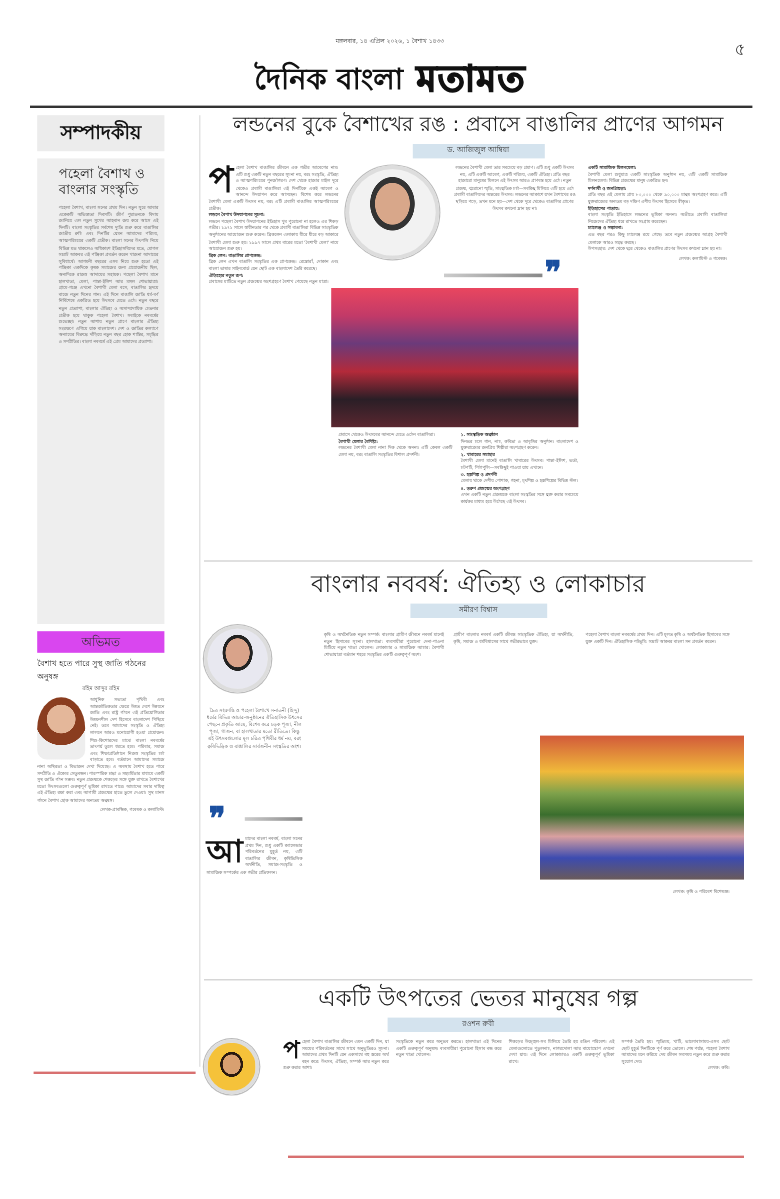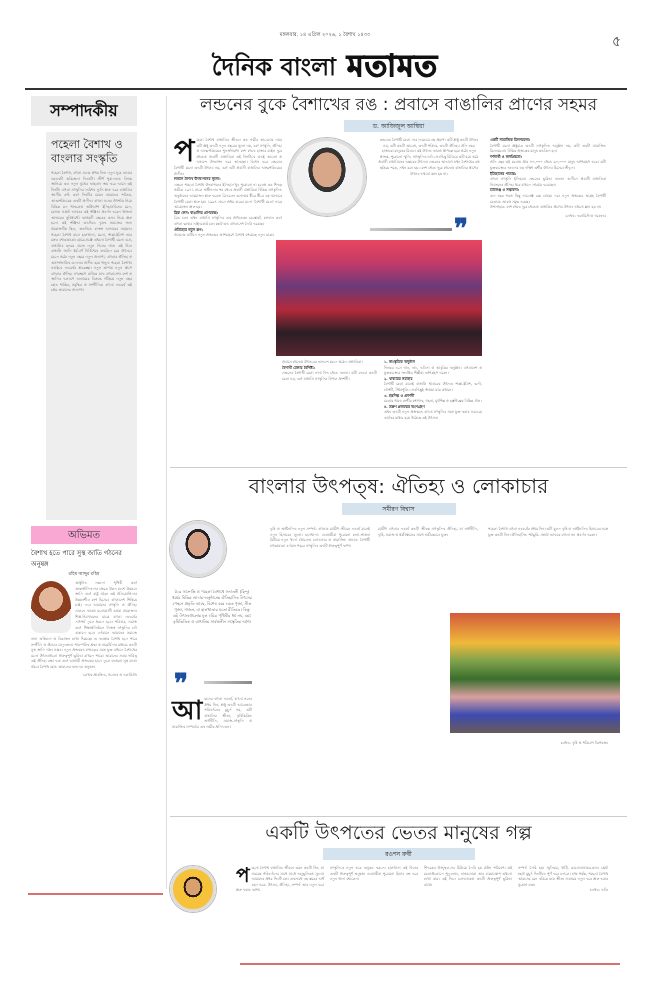--- a/index.html
+++ b/index.html
@@ -9,24 +9,24 @@
   .dateline { position: absolute; top: 31px; left: 0; width: 650px; text-align: center; font-size: 5px; color: #444; }
   .pageno { position: absolute; top: 30px; left: 612px; font-size: 14px; color: #333; font-family: "DejaVu Serif", serif; }
   .masthead { position: absolute; top: 42px; left: 0; width: 650px; text-align: center; }
   .masthead .brand { font-size: 24px; font-weight: bold; color: #111; font-family: "DejaVu Serif", serif; vertical-align: middle; }
   .masthead .section { display: inline-block; font-size: 30px; font-weight: 900; color: #111; background: #fff; letter-spacing: 1px; vertical-align: middle; margin-left: 6px; font-family: "DejaVu Sans", sans-serif; -webkit-text-stroke: 1.2px #111; }
   .rule-top { position: absolute; top: 88px; left: 25px; width: 602px; height: 2px; background: #333; }
 
   
   .leftcol { position: absolute; top: 96px; left: 31px; width: 106px; }
   .editorial-head { background: #ececec; height: 30px; display: flex; align-items: center; justify-content: center; font-size: 16px; font-weight: 900; color: #111; font-family: "DejaVu Serif", serif; }
-  .editorial-box { margin-top: 6px; background: #eeeeee; padding: 6px 5px 8px 5px; height: 388px; margin-left: 15px; }
+  .editorial-box { margin-top: 6px; background: #eeeeee; padding: 6px 5px 8px 18px; height: 388px; }
   .editorial-title { font-size: 11px; line-height: 14px; color: #222; margin-bottom: 5px; font-family: "DejaVu Serif", serif; }
   .small-text { font-size: 3.6px; line-height: 5.6px; color: #555; text-align: justify; }
-  .opinion-head { margin-top: 6px; background: #f9a8d4; height: 18px; display:flex; align-items:center; justify-content:center; font-size: 10px; color: #333; font-family: "DejaVu Serif", serif; }
+  .opinion-head { margin-top: 6px; background: #d946ef; height: 18px; display:flex; align-items:center; justify-content:center; font-size: 10px; color: #333; font-family: "DejaVu Serif", serif; }
   .opinion-title { margin-top: 4px; font-size: 6.5px; color: #222; }
   .opinion-author { font-size: 4.5px; text-align: center; color: #444; margin-top: 1px; margin-bottom: 3px; }
   .opinion-body { position: relative; }
   .opinion-photo { float: left; width: 40px; height: 52px; margin: 0 4px 2px 0; border-radius: 50% 50% 8px 8px; background: radial-gradient(circle at 50% 35%, #e4b79a 0 30%, #8a3d1f 31% 55%, #eee 56%); }
   .col-divider { position: absolute; top: 96px; left: 166px; width: 1px; height: 793px; background: #ddd; }
 
   
   .article { position: absolute; left: 170px; width: 457px; }
   .headline { text-align: center; color: #222; font-family: "DejaVu Sans", sans-serif; font-weight: normal; }
   .byline { margin: 4px auto 0; background: #d4e3ee; text-align: center; font-size: 6px; color: #333; height: 12px; line-height: 12px; }
@@ -70,21 +70,21 @@
   <div class="opinion-body">
     <div class="opinion-photo"></div>
     <div class="small-text">আধুনিক সভ্যতা পৃথিবী এবং আন্তর্জাতিকতার ক্ষেত্রে উন্নত দেশে উন্নয়নে জাতি এবং রাষ্ট্র গঠনে এই প্রতিযোগিতার উন্নয়নশীল দেশ হিসেবে বাংলাদেশ পিছিয়ে নেই। তবে আমাদের সংস্কৃতি ও ঐতিহ্য লালনে আরও মনোযোগী হওয়া প্রয়োজন। শিশু-কিশোরদের মাঝে বাংলা নববর্ষের তাৎপর্য তুলে ধরতে হবে। পরিবার, সমাজ এবং শিক্ষাপ্রতিষ্ঠানে নিজস্ব সংস্কৃতির চর্চা বাড়াতে হবে। বর্তমানে আমাদের সমাজে নানা অস্থিরতা ও বিভাজন দেখা দিয়েছে। এ অবস্থায় বৈশাখ হতে পারে সম্প্রীতি ও ঐক্যের সেতুবন্ধন। পারস্পরিক শ্রদ্ধা ও সহমর্মিতার মাধ্যমে একটি সুস্থ জাতি গঠন সম্ভব। নতুন প্রজন্মকে শেকড়ের সঙ্গে যুক্ত রাখতে বৈশাখের মতো উৎসবগুলো গুরুত্বপূর্ণ ভূমিকা রাখতে পারে। আমাদের সবার দায়িত্ব এই ঐতিহ্য রক্ষা করা এবং আগামী প্রজন্মের হাতে তুলে দেওয়া। সুস্থ মানস গঠনে বৈশাখ হোক আমাদের অন্যতম অনুষঙ্গ।</div>
     <div class="small-text" style="text-align:right;margin-top:2px;">লেখক-প্রাবন্ধিক, গবেষক ও কলামিস্ট।</div>
   </div>
 </div>
 <div class="col-divider"></div>
 <div class="rule-red" style="top:893px;left:28px;width:135px;"></div>
 
 <div class="article a1">
-  <div class="headline">লন্ডনের বুকে বৈশাখের রঙ : প্রবাসে বাঙালির প্রাণের সহমর</div>
+  <div class="headline">লন্ডনের বুকে বৈশাখের রঙ : প্রবাসে বাঙালির প্রাণের আগমন</div>
   <div class="byline">ড. আজিজুল আম্বিয়া</div>
   <div style="position:relative;height:330px;margin-top:6px;">
     <div class="col" style="left:4px;width:108px;">
       <span class="dropcap">প</span>
       <div class="small-text">হেলা বৈশাখ বাঙালির জীবনে এক গভীর আবেগের নাম। এটি শুধু একটি নতুন বছরের সূচনা নয়, বরং সংস্কৃতি, ঐতিহ্য ও আত্মপরিচয়ের পুনর্জাগরণ। দেশ থেকে হাজার মাইল দূরে থেকেও প্রবাসী বাঙালিরা এই দিনটিকে একই আবেগ ও আনন্দে উদযাপন করে আসছেন। বিশেষ করে লন্ডনের বৈশাখী মেলা একটি উৎসব নয়, বরং এটি প্রবাসী বাঙালির আত্মপরিচয়ের প্রতীক।</div>
       <div class="small-text" style="font-weight:bold;color:#222;">লন্ডনে বৈশাখ উদযাপনের সূচনা:</div>
       <div class="small-text">লন্ডনে পহেলা বৈশাখ উদযাপনের ইতিহাস খুব পুরোনো না হলেও এর শিকড় গভীর। ১৯৭১ সালে স্বাধীনতার পর থেকে প্রবাসী বাঙালিরা বিভিন্ন সাংস্কৃতিক অনুষ্ঠানের আয়োজন শুরু করেন। ব্রিকলেন এলাকায় ধীরে ধীরে বড় আকারে বৈশাখী মেলা শুরু হয়। ১৯৯৭ সালে প্রথম বারের মতো 'বৈশাখী মেলা' নামে আয়োজন শুরু হয়।</div>
       <div class="small-text" style="font-weight:bold;color:#222;">ব্রিক লেন: বাঙালির প্রাণকেন্দ্র:</div>
       <div class="small-text">ব্রিক লেন এখন বাঙালি সংস্কৃতির এক প্রাণকেন্দ্র। রেস্তোরাঁ, দোকান এবং বাংলা ভাষার সাইনবোর্ড যেন ছোট এক বাংলাদেশ তৈরি করেছে।</div>
       <div class="small-text" style="font-weight:bold;color:#222;">ঐতিহ্যের নতুন রূপ:</div>
@@ -122,21 +122,21 @@
       <div class="small-text" style="font-weight:bold;color:#222;">চ্যালেঞ্জ ও সম্ভাবনা:</div>
       <div class="small-text">এত বছর পরও কিছু চ্যালেঞ্জ রয়ে গেছে। তবে নতুন প্রজন্মের আগ্রহ বৈশাখী মেলাকে আরও সমৃদ্ধ করছে।</div>
       <div class="small-text">উপসংহার: দেশ থেকে দূরে থেকেও বাঙালির প্রাণের উৎসব কখনো ম্লান হয় না।</div>
       <div class="small-text" style="text-align:right;margin-top:3px;">লেখক: কলামিস্ট ও গবেষক।</div>
     </div>
   </div>
 </div>
 <div class="rule" style="top:467px;"></div>
 
 <div class="article" style="top:473px;">
-  <div class="headline" style="font-size:20px;line-height:26px;">বাংলার উৎপত্ষ: ঐতিহ্য ও লোকাচার</div>
+  <div class="headline" style="font-size:20px;line-height:26px;">বাংলার নববর্ষ: ঐতিহ্য ও লোকাচার</div>
   <div class="byline" style="width:114px;">সমীরণ বিশ্বাস</div>
   <div style="position:relative;height:320px;margin-top:6px;">
     <div class="photo-circle face2" style="left:0px;top:0px;width:56px;height:56px;"></div>
     <div class="col" style="left:2px;top:68px;width:80px;">
       <div class="small-text" style="font-size:4px;line-height:6px;text-align:center;">চৈত্র সংক্রান্তি ও পহেলা বৈশাখে সনাতনী (হিন্দু) ধর্মের বিভিন্ন আচার-অনুষ্ঠানের ঐতিহাসিক উৎসের পেছনে প্রকৃতি আছে, বিশেষ করে চড়ক পূজা, নীল পূজা, গাজন, বা হালখাতার মতো রীতিতে। কিন্তু এই উৎসবগুলোর মূল চরিত্র পৃথিবীর ধর্ম নয়, বরং কৃষিভিত্তিক ও বাঙালির সার্বজনীন সংস্কৃতির অংশ।</div>
     </div>
     <div class="quote-mark" style="left:4px;top:152px;">❞</div>
     <div class="quote-bar" style="left:34px;top:160px;width:48px;"></div>
     <div class="col" style="left:2px;top:176px;width:80px;">
       <span class="dropcap" style="font-size:26px;">আ</span>

